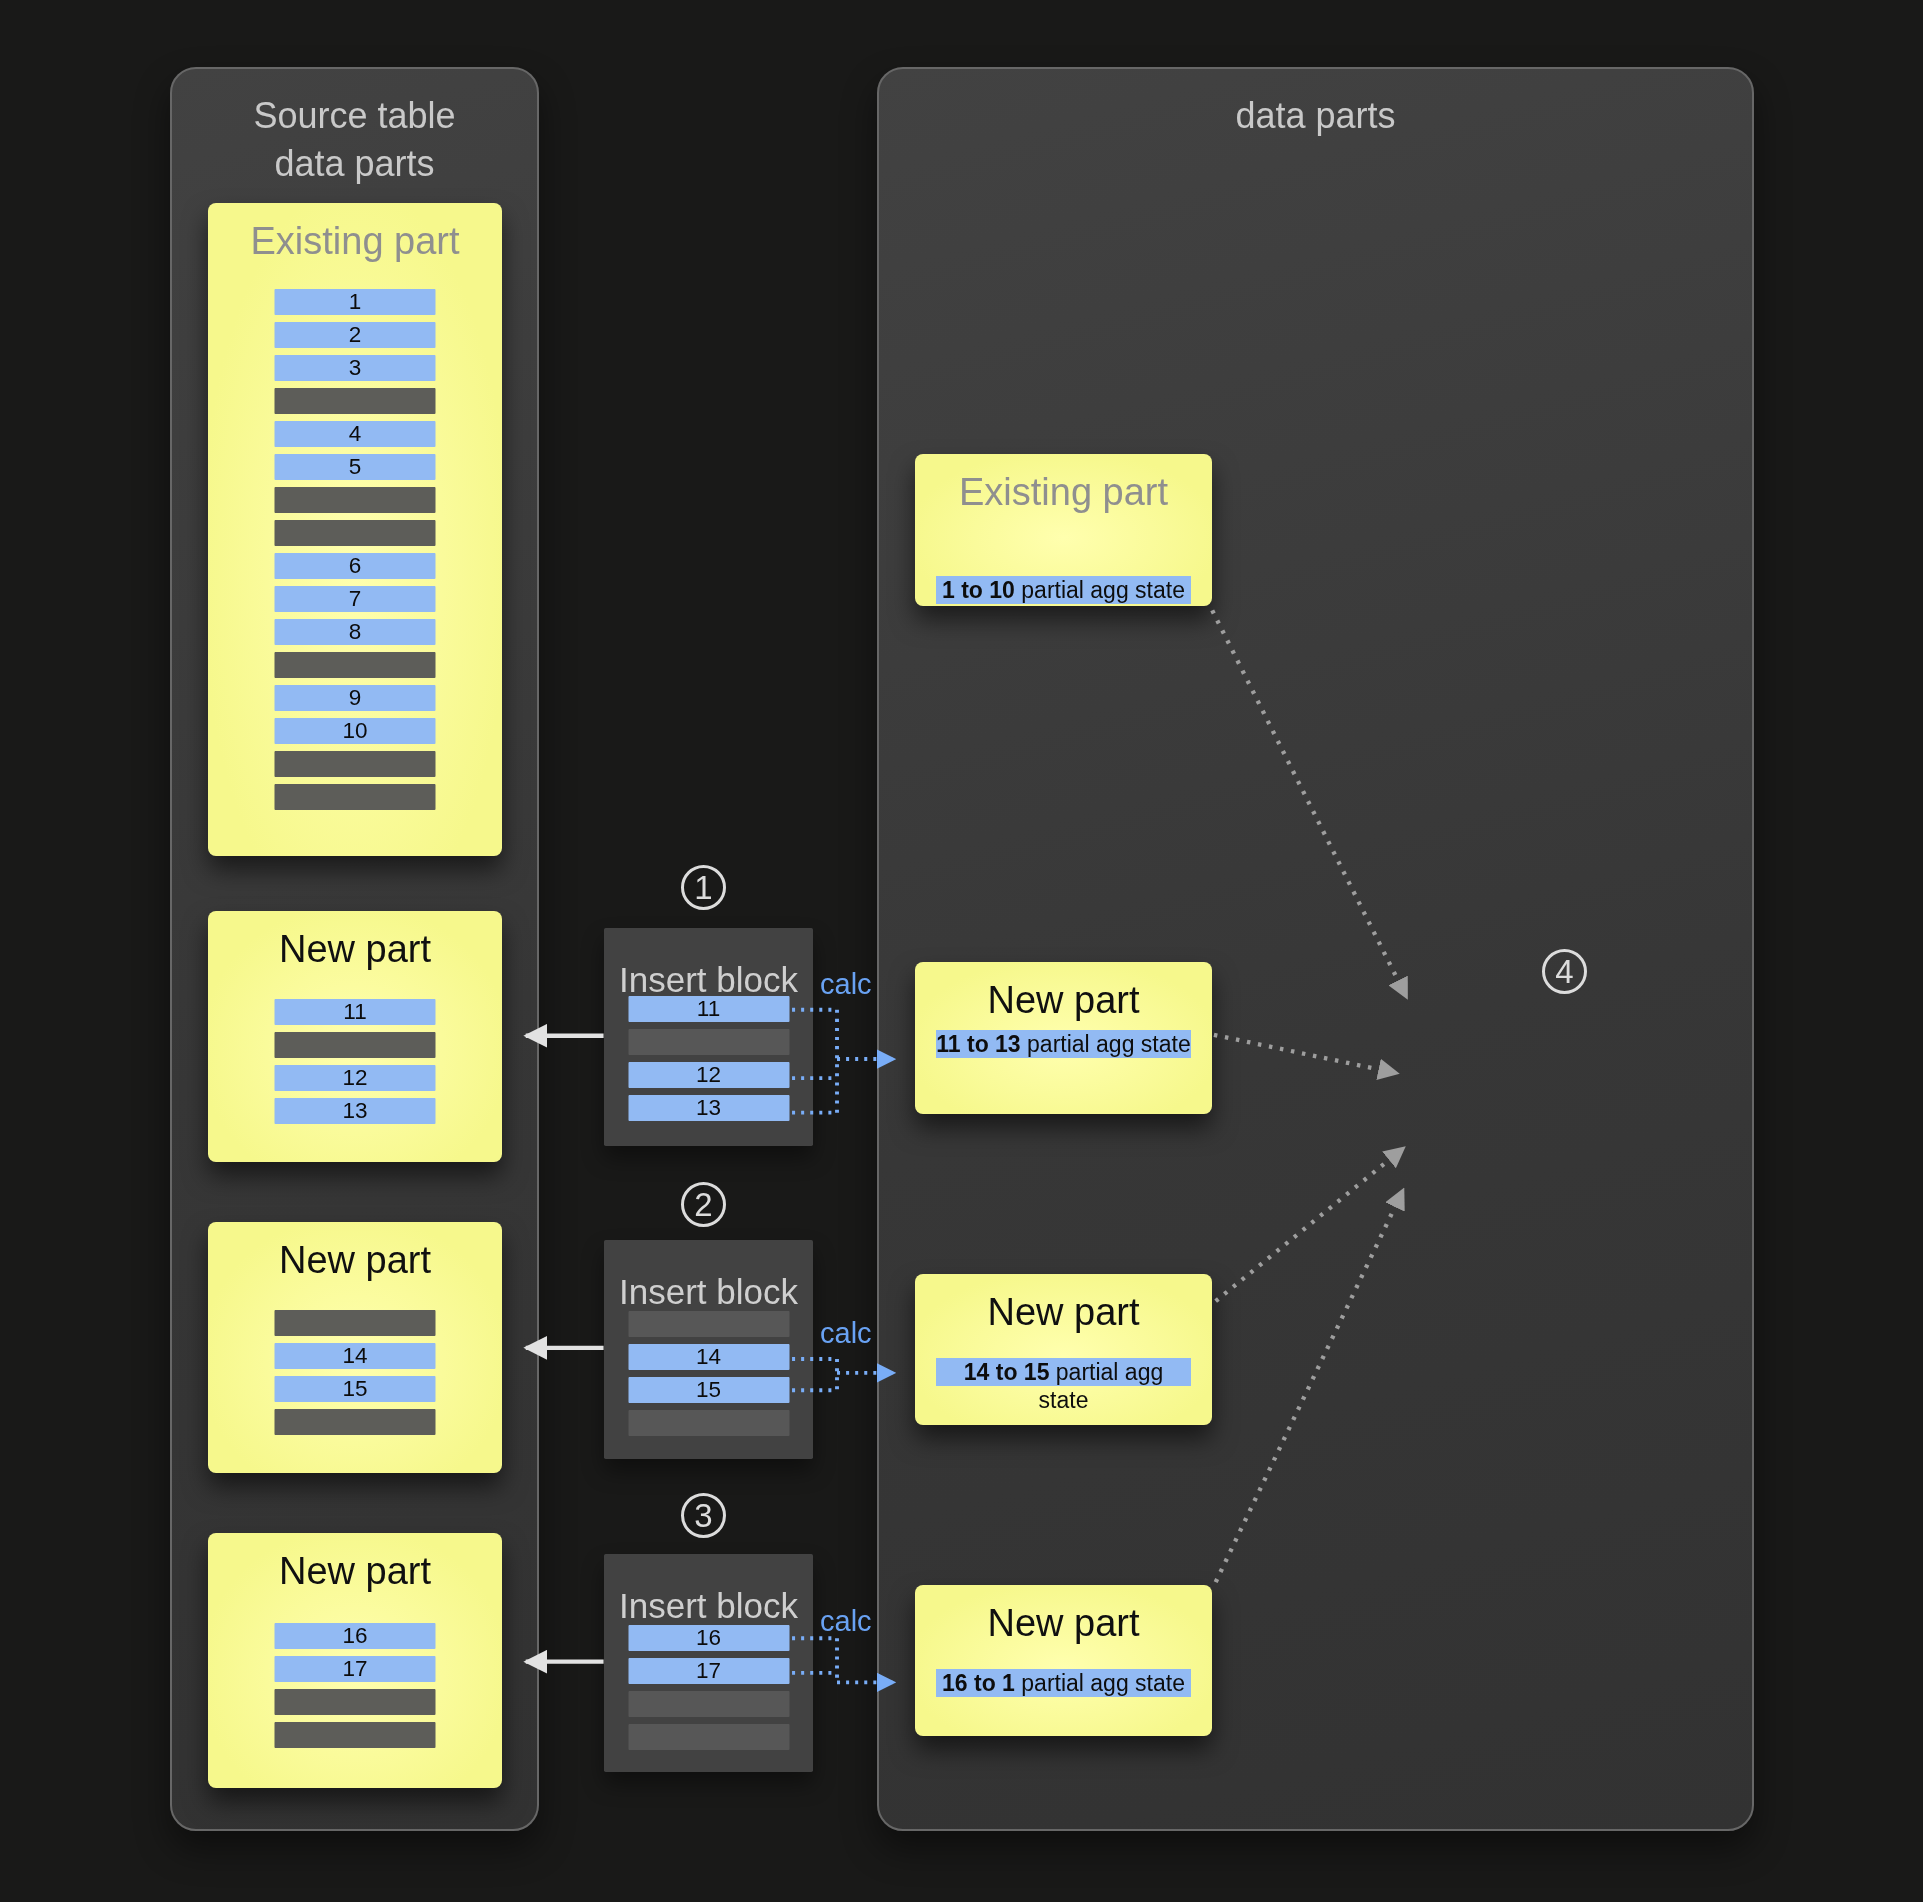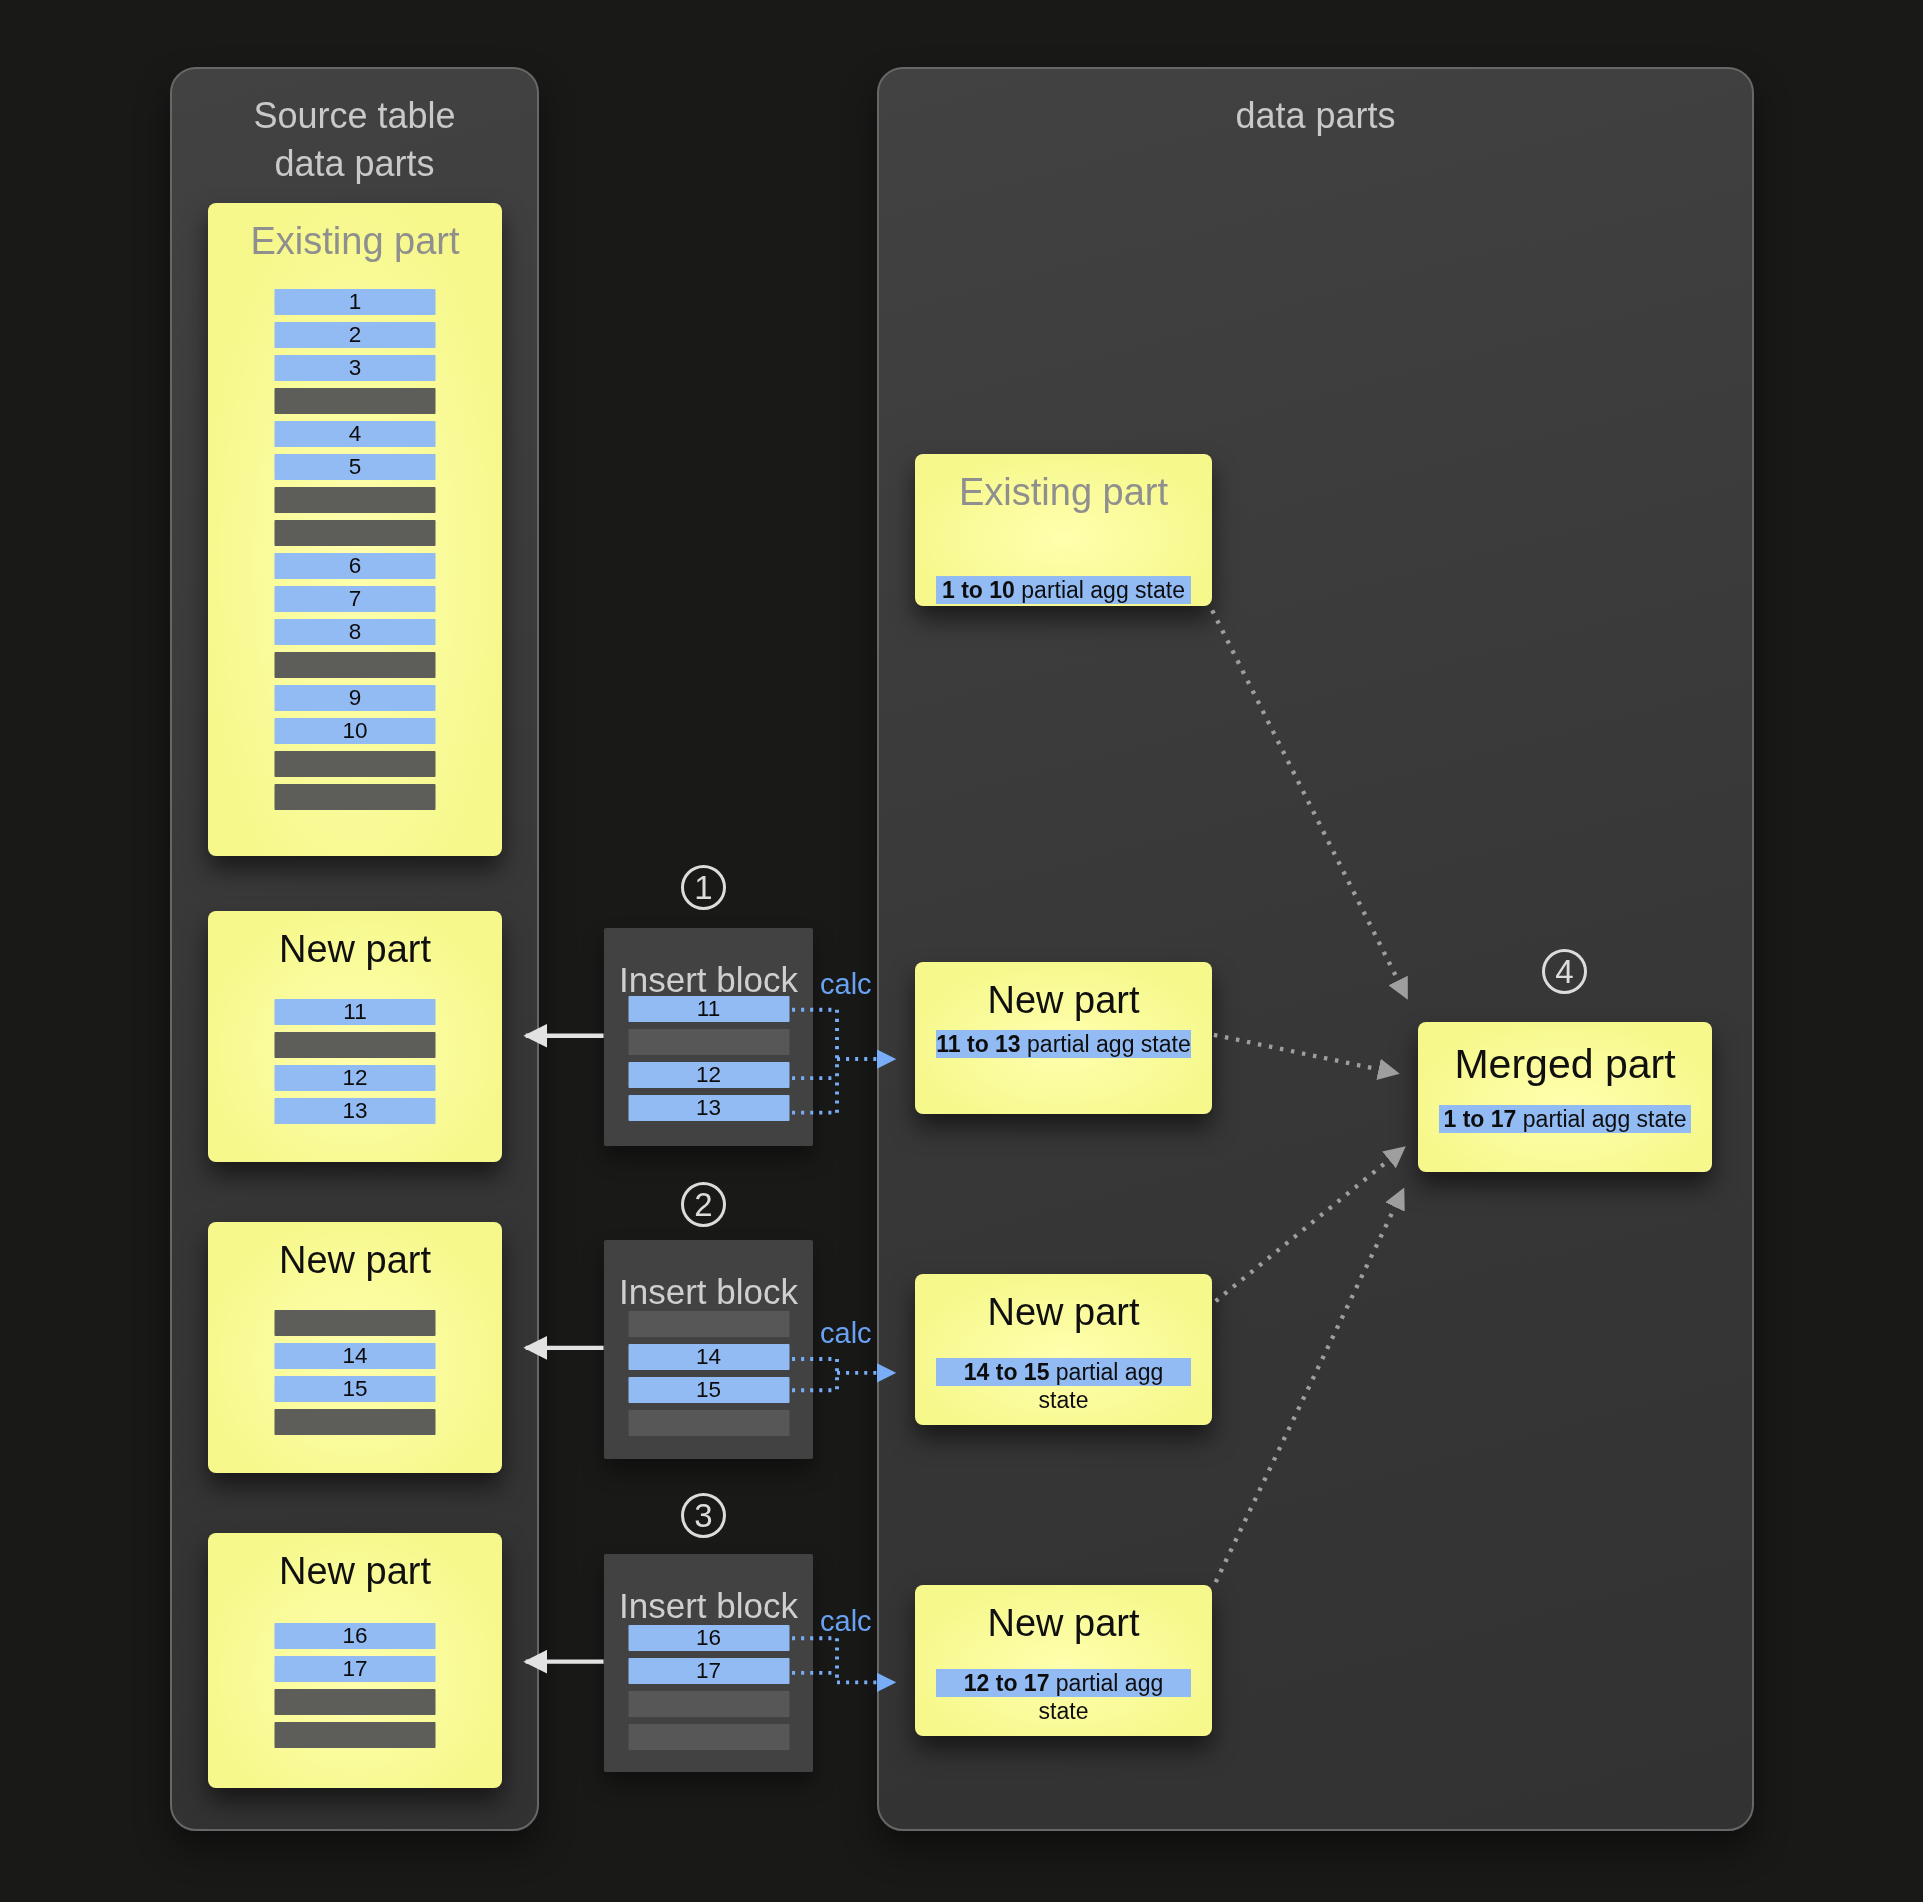--- a/index.html
+++ b/index.html
@@ -194,31 +194,25 @@
   <div class="part" style="left:915px;top:1274px;width:297px;height:151px;">
     <div class="part-title">New part</div>
     <div class="agg-strip" style="top:84px;">
       <b>14 to 15</b><span> partial agg state</span>
     </div>
   </div>
 
   <div class="part" style="left:915px;top:1585px;width:297px;height:151px;">
     <div class="part-title">New part</div>
     <div class="agg-strip" style="top:84px;">
-      <b>12 to 17</b><span> partial agg state</span>
+      <b>16 to 1</b><span> partial agg state</span>
     </div>
   </div>
 
   <div class="step-badge" style="left:1542px;top:949px;">4</div>
-  <div class="part" style="left:1418px;top:1022px;width:294px;height:150px;">
-    <div class="part-title big">Merged part</div>
-    <div class="agg-strip" style="top:83px;">
-      <b>1 to 17</b><span> partial agg state</span>
-    </div>
-  </div>
 
   <svg class="overlay" width="1923" height="1902" viewBox="0 0 2224 2200">
     <defs>
       <marker id="mW" viewBox="0 0 10 10" refX="9" refY="5" markerWidth="5.5" markerHeight="5.5" orient="auto">
         <path d="M0 0 L10 5 L0 10 z" fill="#e2e2e2"></path>
       </marker>
       <marker id="mG" viewBox="0 0 10 10" refX="8" refY="5" markerWidth="5" markerHeight="5" orient="auto">
         <path d="M0 0 L10 5 L0 10 z" fill="#9e9e9e"></path>
       </marker>
       <marker id="mB" viewBox="0 0 10 10" refX="8" refY="5" markerWidth="5" markerHeight="5" orient="auto">

